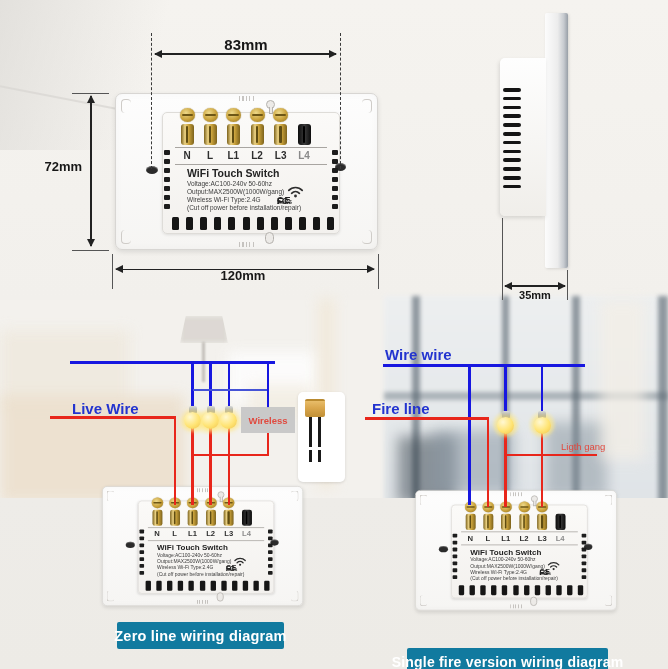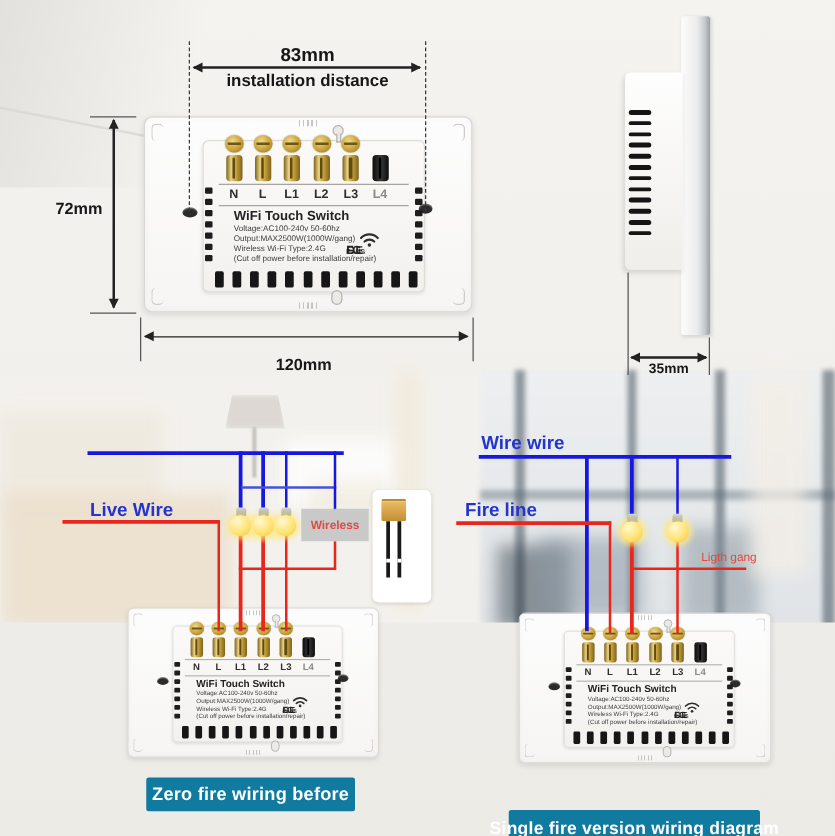--- a/index.html
+++ b/index.html
@@ -122,31 +122,30 @@
     <div class="blob" style="left:432px;top:430px;width:82px;height:64px;background:#8d9aa6;opacity:.55;"></div>
     <div class="blob" style="left:545px;top:422px;width:62px;height:76px;background:#7d8b96;opacity:.45;"></div>
     <div class="blob" style="left:600px;top:300px;width:45px;height:160px;background:#f4efe6;opacity:.7;"></div>
     <div style="left:0;top:498px;width:668px;height:171px;background:linear-gradient(180deg,#eeece8,#edebe6);"></div>
   </div>
 
   <div class="dashed-v" style="left:151px;top:33px;height:136px"></div>
   <div class="dashed-v" style="left:340px;top:33px;height:136px"></div>
   <div class="dim-label" style="left:200px;top:36px;width:92px;font-size:15px">83mm</div>
   <div class="dimline-h arrows" style="left:155px;top:53px;width:181px"></div>
-  <div class="dim-label" style="left:173px;top:57px;width:146px;font-size:13.5px">installation distance</div>
 
   <div class="tick-h" style="left:72px;top:92.5px;width:37px"></div>
   <div class="tick-h" style="left:72px;top:250px;width:37px"></div>
   <div class="dimline-v arrows" style="left:90px;top:96px;height:150px"></div>
   <div class="dim-label" style="left:30px;top:159px;width:52px;font-size:13px;text-align:right">72mm</div>
 
   <div class="tick-v" style="left:112px;top:254px;height:35px"></div>
   <div class="tick-v" style="left:377.5px;top:254px;height:35px"></div>
   <div class="dimline-h arrows" style="left:116px;top:268.5px;width:258px"></div>
-  <div class="dim-label" style="left:193px;top:284px;width:100px;font-size:13px">120mm</div>
+  <div class="dim-label" style="left:193px;top:268px;width:100px;font-size:13px">120mm</div>
 
   <div class="sw-slot" id="slot-main" style="left:115px;top:93px">
   <div class="sw" style="transform: scale(1);">
     <div class="plate"></div>
     <div class="corner tl" style="left:6px;top:6px">
           <i></i>
         </div>
     <div class="corner tr" style="left:244px;top:6px">
           <i></i>
         </div>
@@ -383,21 +382,21 @@
     <div class="vent-s" style="left:49px;top:111px"></div>
     <div class="vent-s" style="left:217px;top:57px"></div>
     <div class="vent-s" style="left:217px;top:66px"></div>
     <div class="vent-s" style="left:217px;top:75px"></div>
     <div class="vent-s" style="left:217px;top:84px"></div>
     <div class="vent-s" style="left:217px;top:93px"></div>
     <div class="vent-s" style="left:217px;top:102px"></div>
     <div class="vent-s" style="left:217px;top:111px"></div>
   </div>
 </div>
-  <div class="banner" style="left:117px;top:622px;width:167px;height:27px;font-size:14.5px">Zero fire wiring before</div>
+  <div class="banner" style="left:117px;top:622px;width:167px;height:27px;font-size:14.5px">Zero line wiring diagram</div>
 
   <div class="wire w-blue" style="left:383px;top:364px;width:202px;height:3px"></div>
   <div class="wire-label" style="left:385px;top:346px">Wire wire</div>
   <div class="wire w-blue" style="left:468.3px;top:364px;width:2.5px;height:141px"></div>
   <div class="wire w-blue" style="left:504.3px;top:364px;width:2.5px;height:50px"></div>
   <div class="wire w-blue" style="left:540.8px;top:364px;width:2.5px;height:50px"></div>
   <div class="wire w-red" style="left:365px;top:417px;width:124px;height:3px"></div>
   <div class="wire w-red" style="left:486.5px;top:417px;width:2.5px;height:90px"></div>
   <div class="wire-label" style="left:372px;top:400px">Fire line</div>
   <div class="wire w-red" style="left:504.3px;top:431px;width:2.5px;height:76px"></div>

